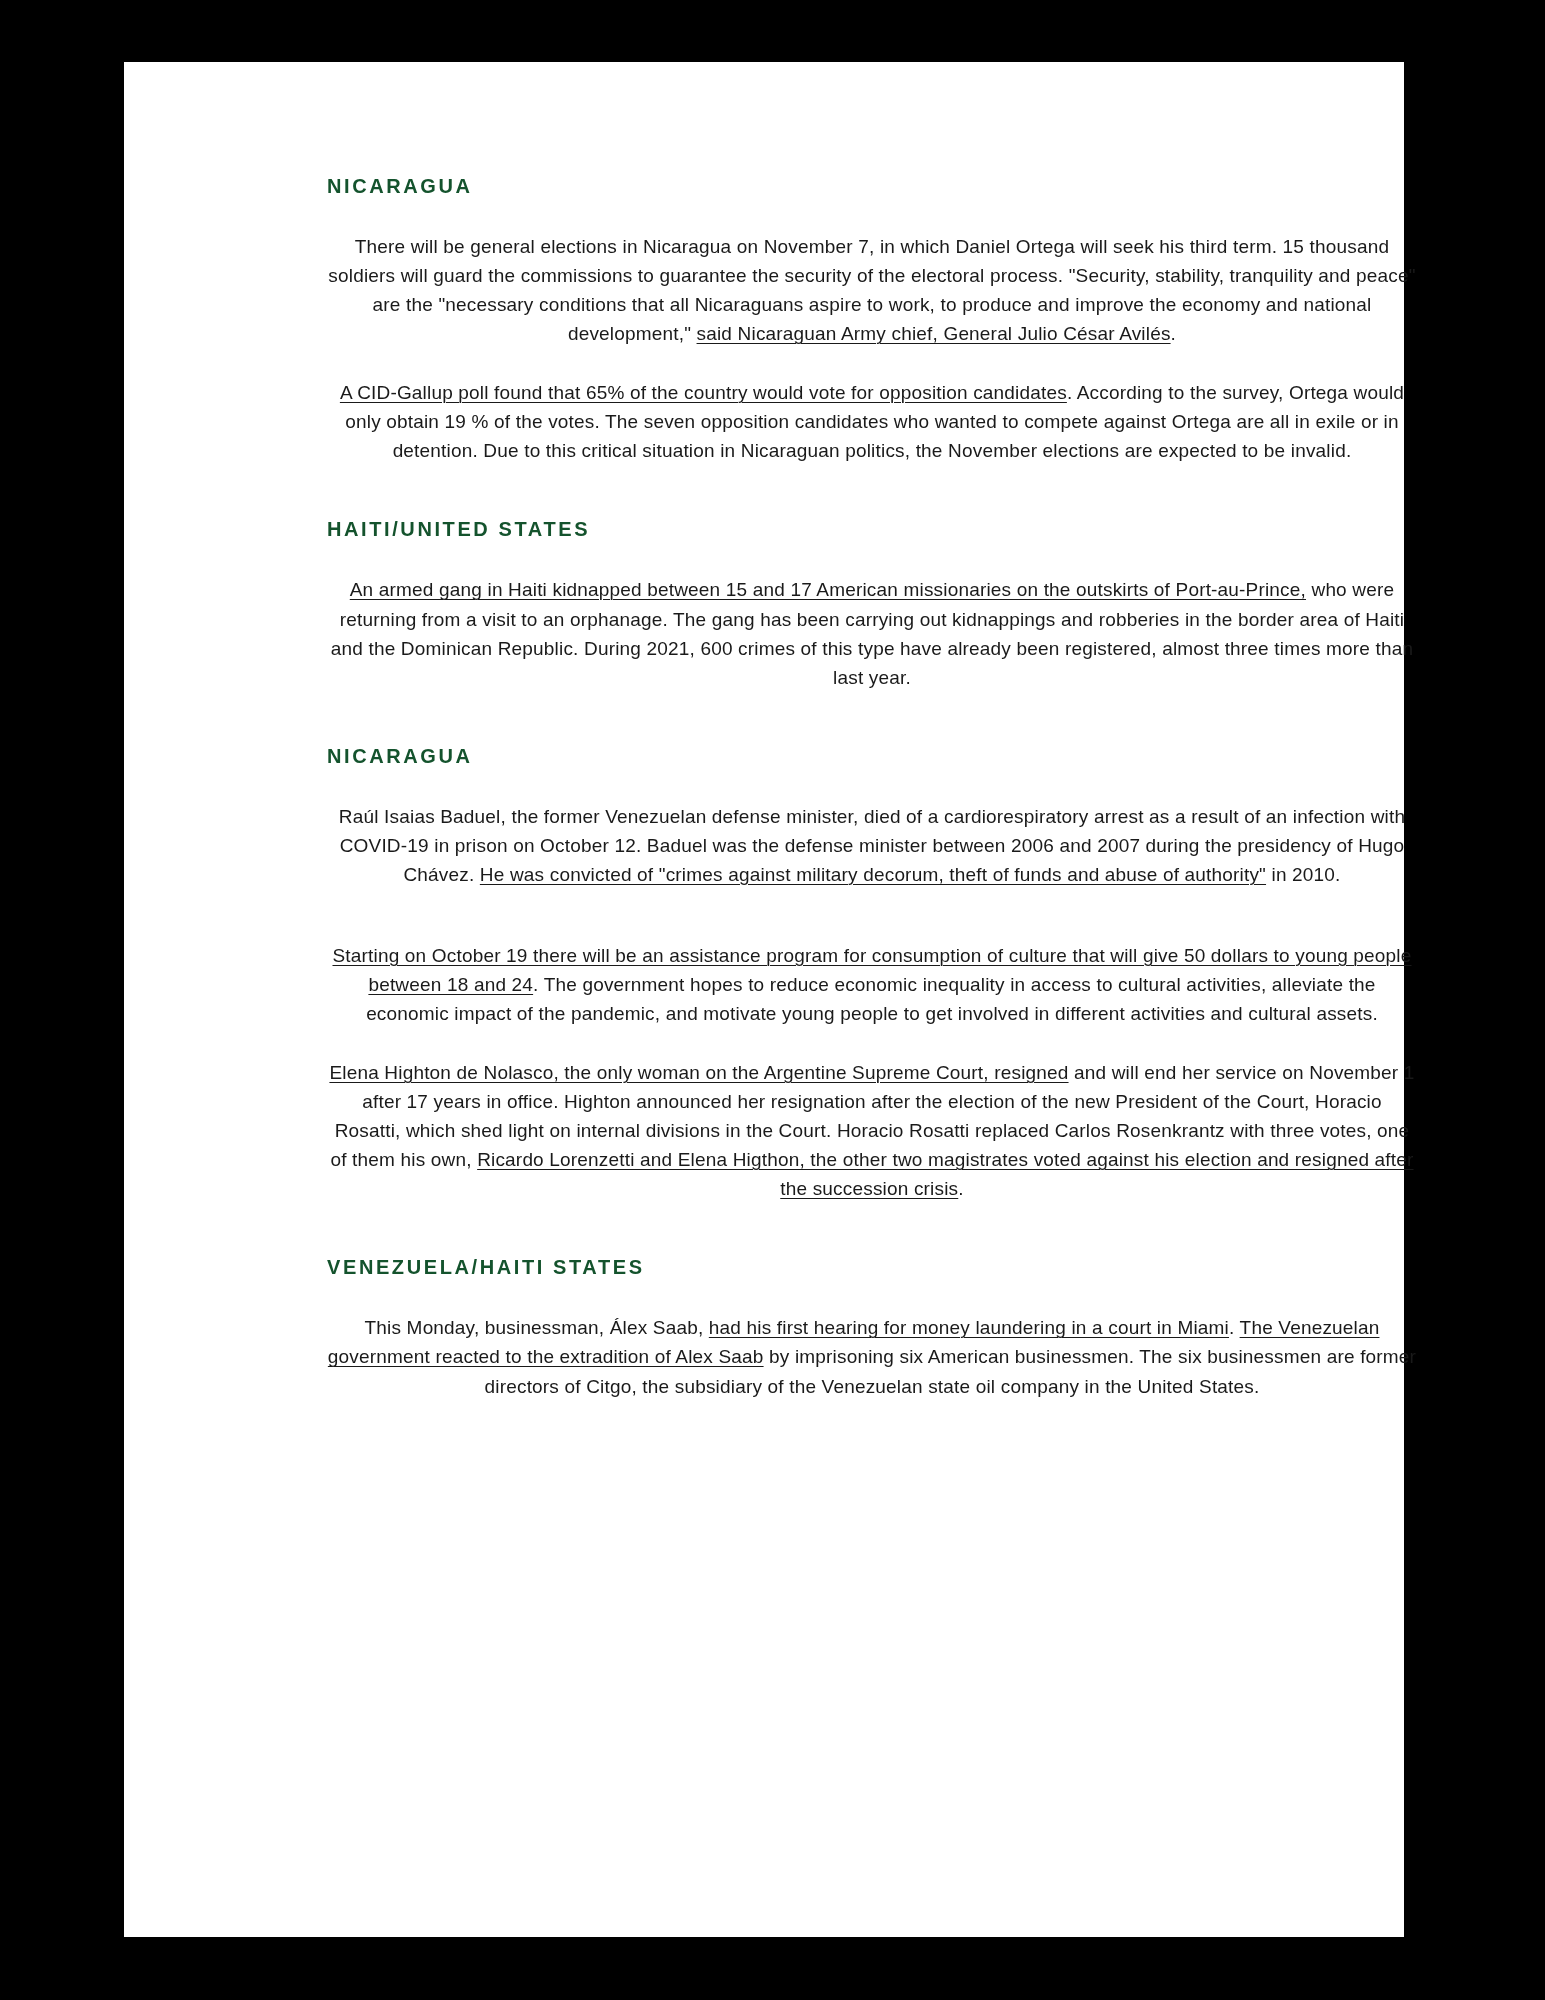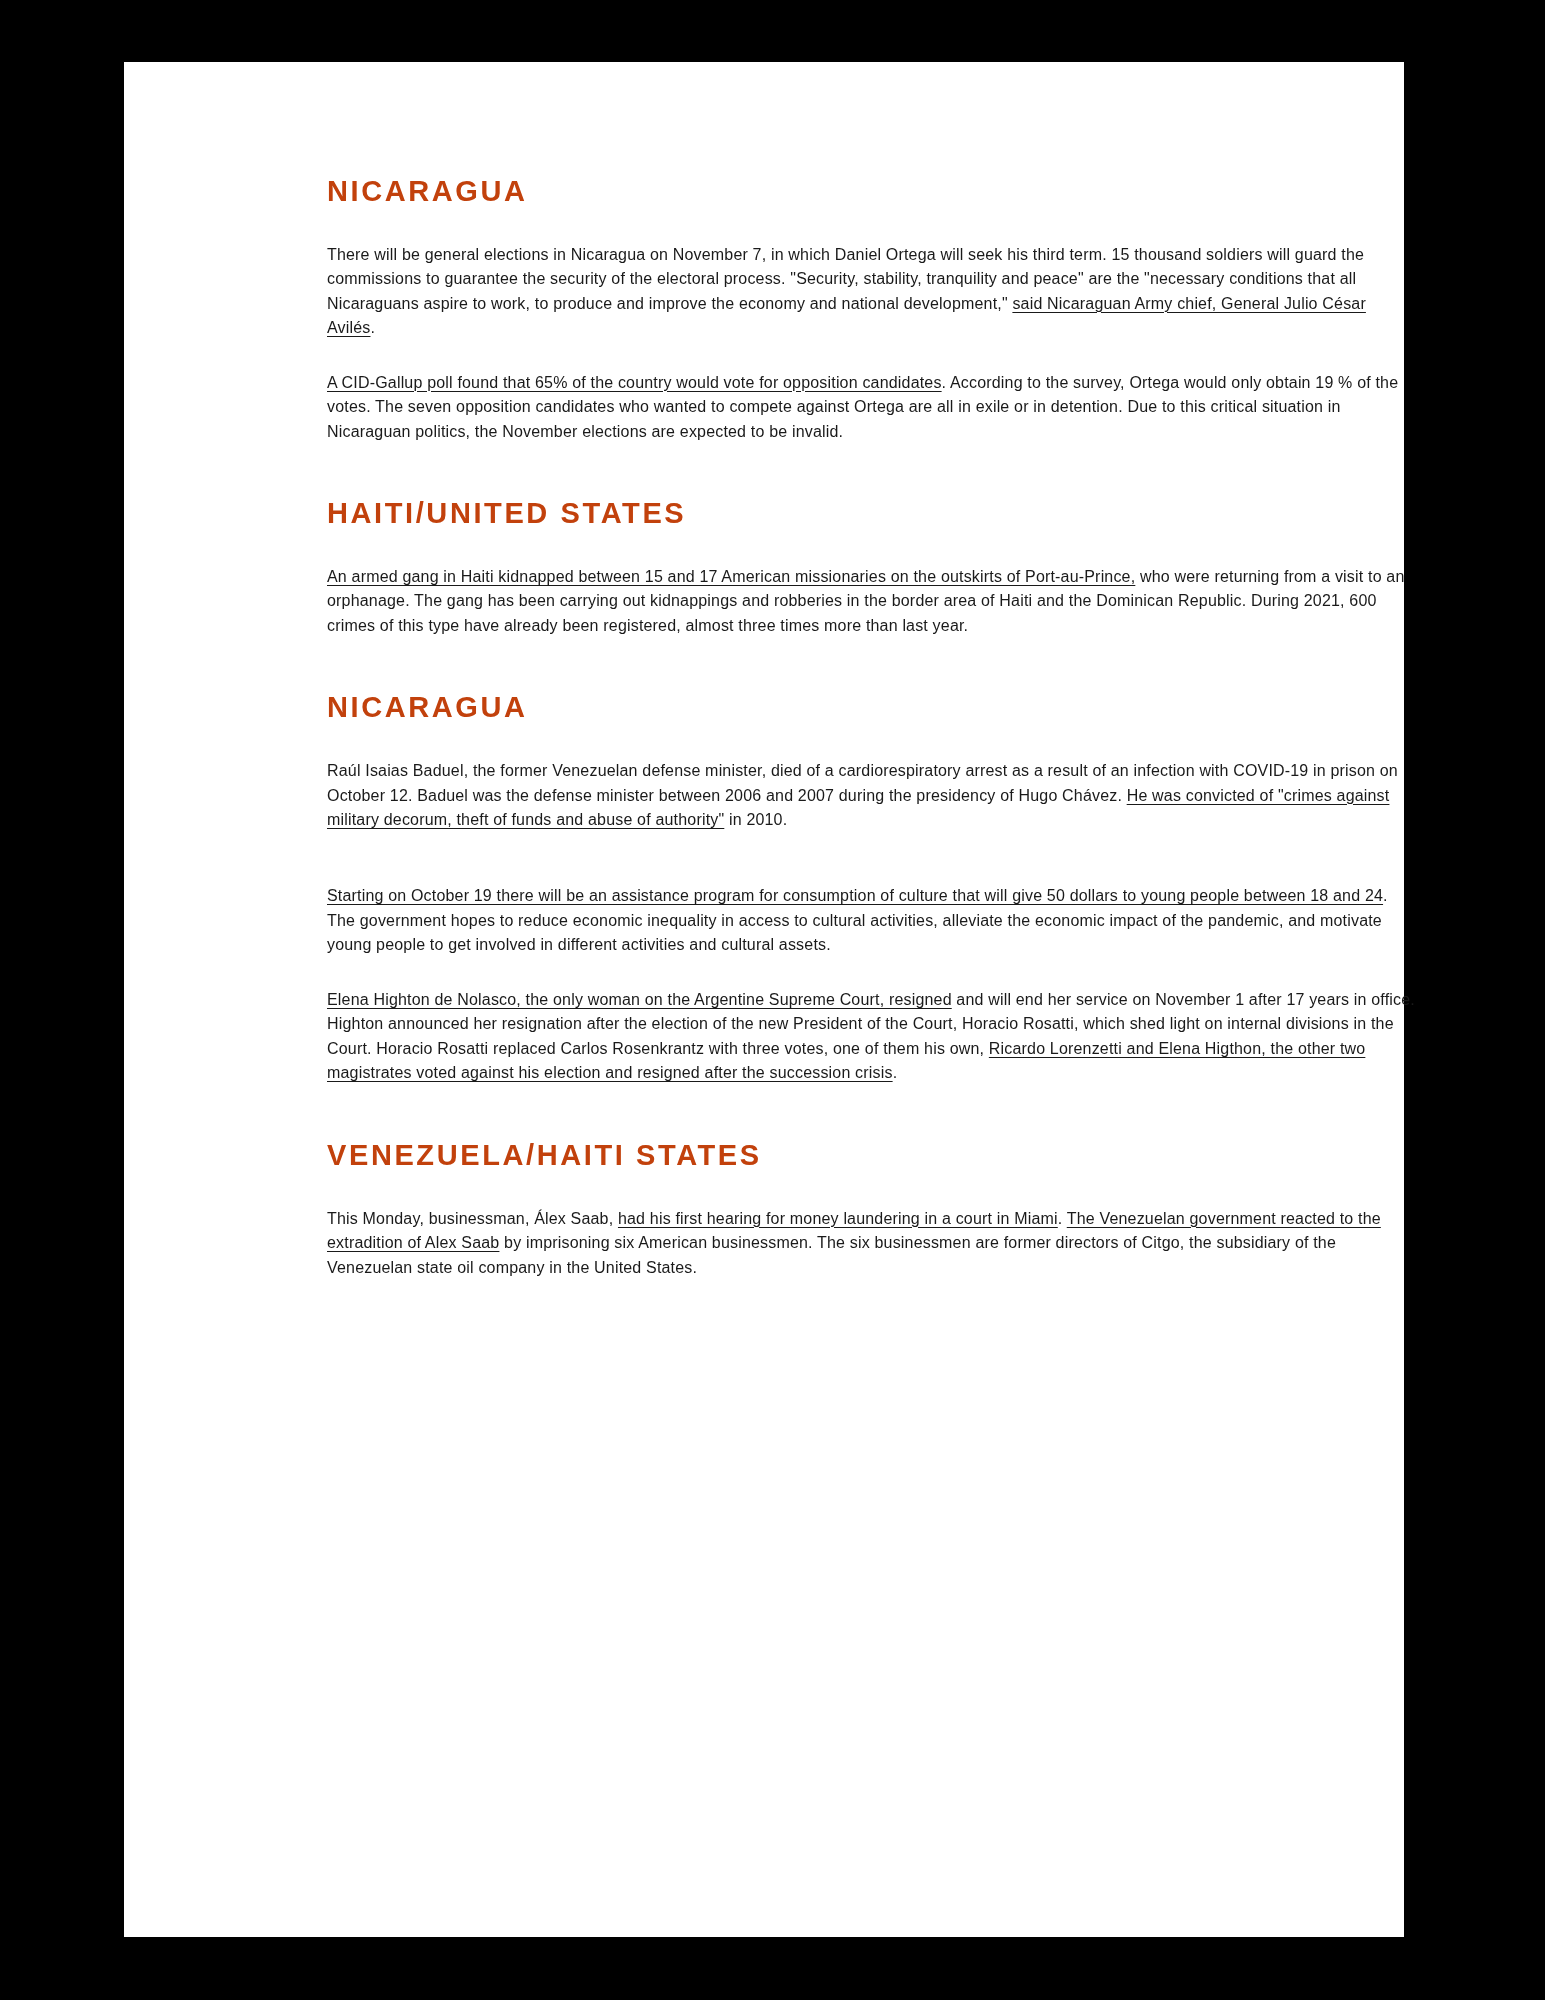--- a/index.html
+++ b/index.html
@@ -25,34 +25,34 @@
   .page-content {
     position: absolute;
     left: 203px;
     top: 112px;
     width: 1090px;
   }
   .section {
     margin-bottom: 0;
   }
   h2.section-heading {
-    font-size: 29px;
+    font-size: 20px;
     font-weight: bold;
     letter-spacing: 2.6px;
-    color: #c2410c;
+    color: #14532d;
     margin: 0 0 34px 0;
     line-height: 1.2;
   }
   p.para {
-    font-size: 16px;
+    font-size: 19px;
     line-height: 1.53;
     color: #1a1a1a;
     margin: 0 0 30px 0;
     letter-spacing: 0.18px;
-    text-align: left;
+    text-align: center;
   }
   p.para:last-child {
     margin-bottom: 0;
   }
   .u {
     text-decoration: underline;
     text-underline-offset: 3px;
     text-decoration-thickness: 1px;
   }
   .gap-lg { height: 52px; }

